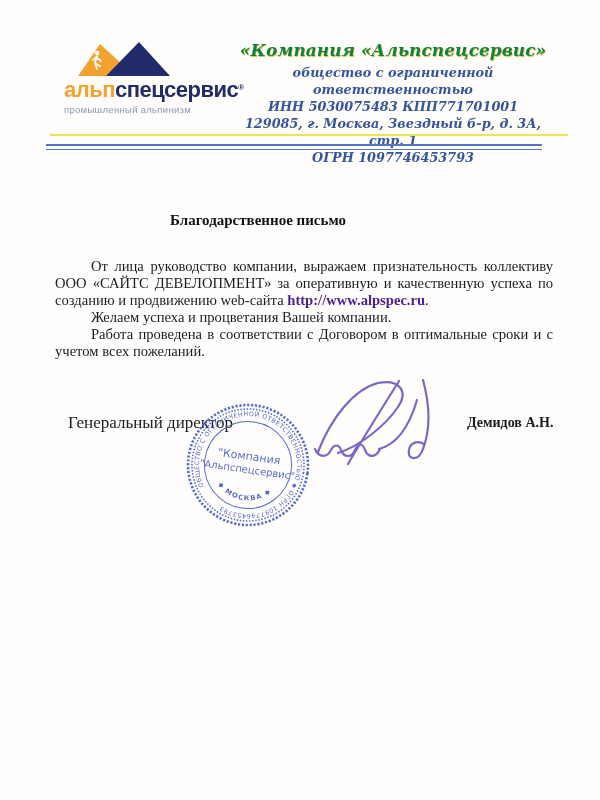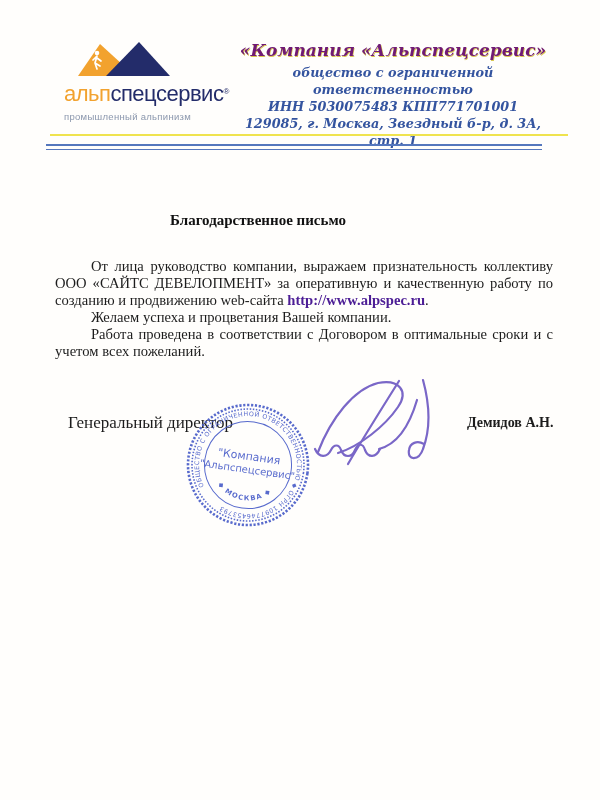--- a/index.html
+++ b/index.html
@@ -4,32 +4,32 @@
 <style>
   html,body{margin:0;padding:0;background:#e8e8e8;}
   .page{
     position:relative;width:600px;height:800px;margin:0 auto;
     background:#fffefc;overflow:hidden;
     font-family:"Liberation Serif", serif;color:#1c1c1c;
   }
   
   .logo{position:absolute;left:64px;top:40px;width:172px;}
   .logo-mountains{display:block;margin-left:12px;}
-  .wordmark{font-family:"Liberation Sans",sans-serif;font-weight:normal;
-    font-size:22px;letter-spacing:-0.5px;line-height:31px;white-space:nowrap;}
+  .wordmark{font-family:"Liberation Sans",sans-serif;font-weight:bold;
+    font-size:22px;letter-spacing:-0.5px;line-height:24px;white-space:nowrap;}
   .wm-orange{color:#f2a22e;}
   .wm-navy{color:#232c6a;}
   .wm-reg{font-size:8px;vertical-align:top;color:#232c6a;position:relative;top:-2px;}
   .tagline{font-family:"Liberation Sans",sans-serif;font-size:9.5px;
     color:#8b97ad;text-align:left;margin-top:2px;letter-spacing:0.3px;}
   
   .letterhead{position:absolute;left:228px;top:40px;width:330px;text-align:center;
     color:#34549f;font-style:italic;}
   .lh-title{font-family:"DejaVu Serif",serif;font-weight:bold;font-size:17px;
-    color:#701a75;text-shadow:0.6px 0.6px 0 #d9c84f;margin-bottom:4px;white-space:nowrap;}
+    color:#15803d;text-shadow:0.6px 0.6px 0 #d9c84f;margin-bottom:4px;white-space:nowrap;}
   .lh-line{font-family:"DejaVu Serif",serif;font-weight:bold;font-size:12.8px;line-height:17px;}
   
   .rule-yellow{position:absolute;left:50px;top:134px;width:518px;height:2px;background:#efe34e;}
   .rule-blue{position:absolute;left:46px;top:144px;width:496px;height:3px;
     border-top:2.5px solid #5577bd;border-bottom:1.5px solid #5577bd;}
   
   .letter-title{position:absolute;left:0;top:212px;width:516px;text-align:center;
     font-weight:bold;font-size:15px;color:#111;}
   .body-text{position:absolute;left:55px;top:258px;width:498px;
     font-size:14.6px;line-height:16.9px;text-align:justify;}
@@ -61,29 +61,30 @@
       <span class="wm-orange">альп</span><span class="wm-navy">спецсервис</span><span class="wm-reg">®</span>
     </div>
     <div class="tagline">промышленный альпинизм</div>
   </div>
 
   <div class="letterhead">
     <div class="lh-title">«Компания «Альпспецсервис»</div>
     <div class="lh-line">общество с ограниченной ответственностью</div>
     <div class="lh-line">ИНН 5030075483 КПП771701001</div>
     <div class="lh-line">129085, г. Москва, Звездный б-р, д. 3А, стр. 1</div>
+    <div class="lh-line">ОГРН 1097746453793</div>
   </div>
 
   <div class="rule-yellow"></div>
   <div class="rule-blue"></div>
 
   <div class="letter-title">Благодарственное письмо</div>
 
   <div class="body-text">
-    <p><span>От лица руководство компании, выражаем признательность коллективу ООО «САЙТС ДЕВЕЛОПМЕНТ» за оперативную и качественную работу по созданию и продвижению web-сайта </span><span class="website-link">http://www.alpspec.ru</span><span>.</span></p>
+    <p><span>От лица руководство компании, выражаем признательность коллективу ООО «САЙТС ДЕВЕЛОПМЕНТ» за оперативную и качественную успеха по созданию и продвижению web-сайта </span><span class="website-link">http://www.alpspec.ru</span><span>.</span></p>
     <p>Желаем успеха и процветания Вашей компании.</p>
     <p>Работа проведена  в соответствии с Договором в оптимальные сроки и с учетом всех пожеланий.</p>
   </div>
 
   <div class="sig-title">Генеральный директор</div>
   <div class="sig-name">Демидов А.Н.</div>
 
   <svg class="stamp-svg" width="132" height="132" viewBox="0 0 132 132">
     <defs>
       <path id="ringPath" d="M 17 66 A 49 49 0 1 1 115 66 A 49 49 0 1 1 17 66"></path>

